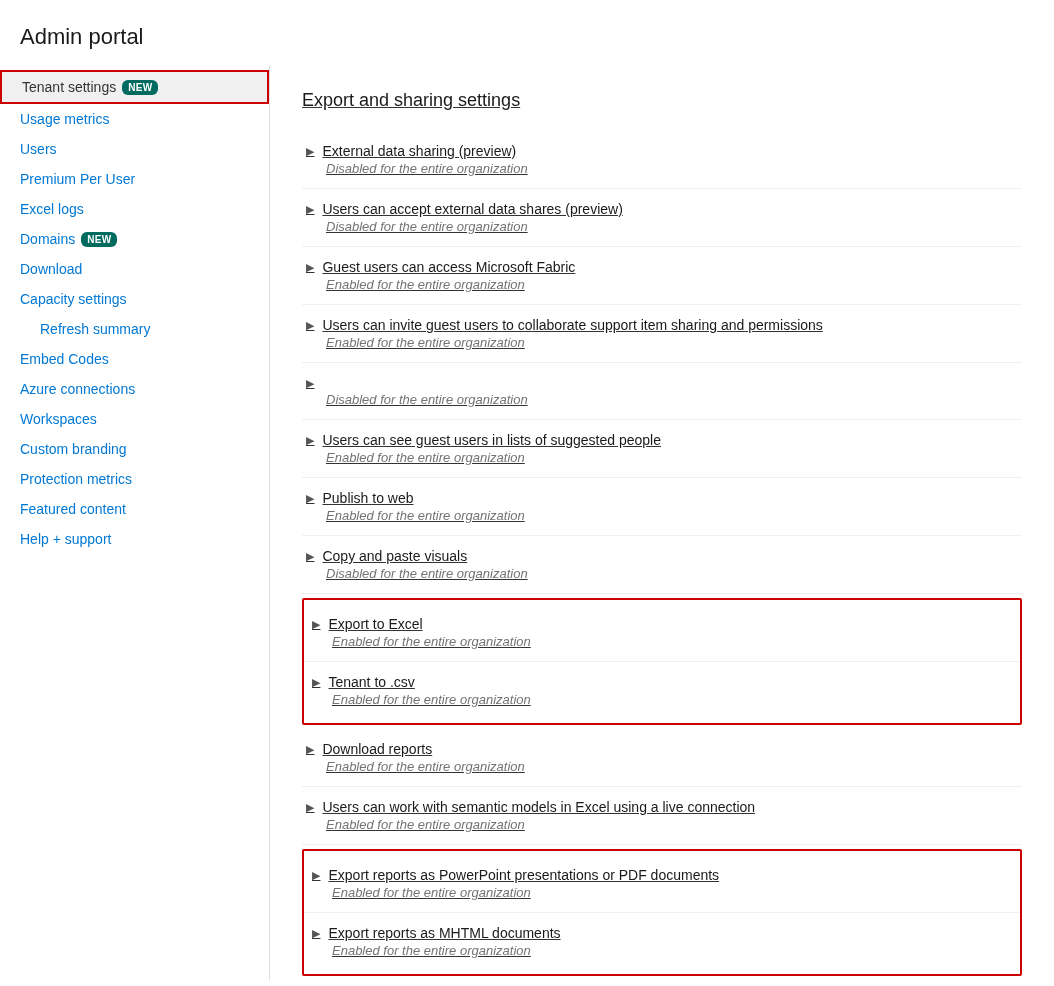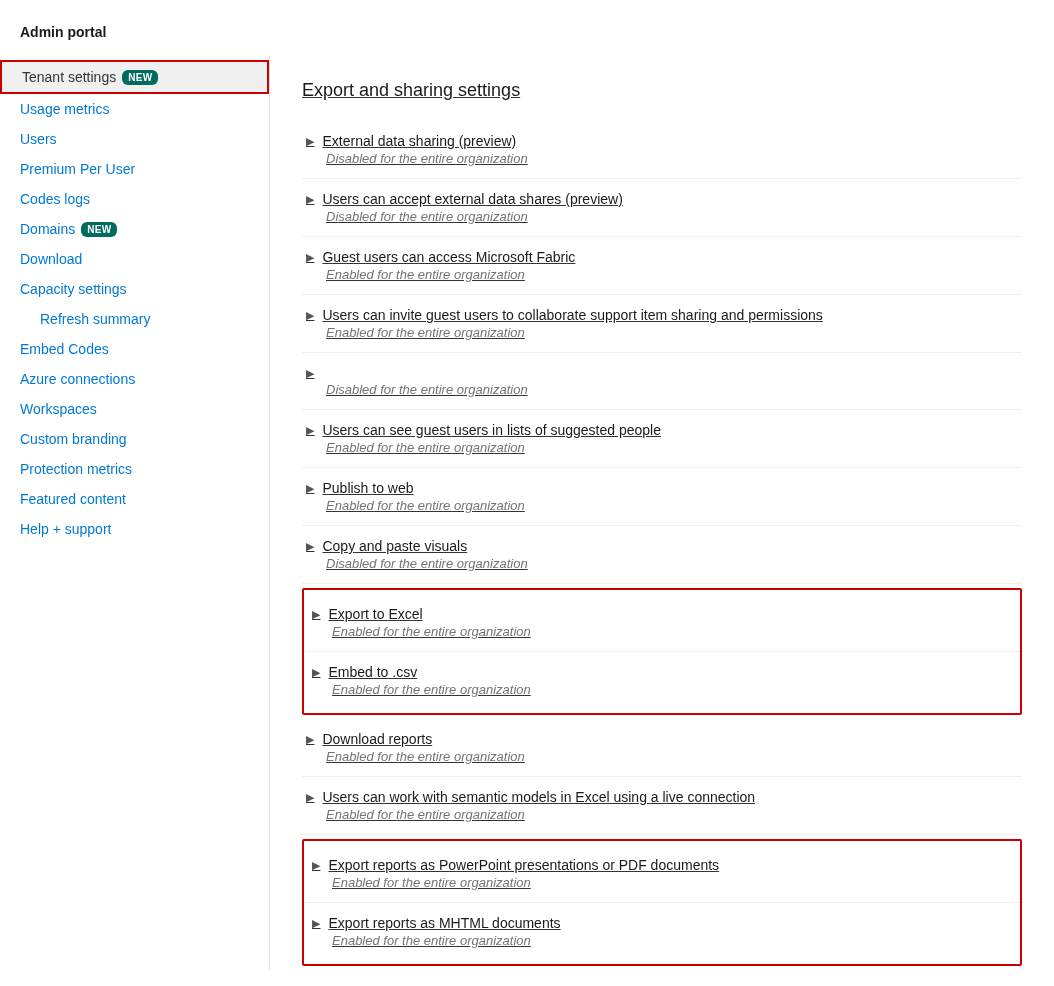--- a/index.html
+++ b/index.html
@@ -3,22 +3,22 @@
   <meta charset="utf-8">
   <style>
     * { box-sizing: border-box; margin: 0; padding: 0; }
     body {
       font-family: 'Segoe UI', Arial, sans-serif;
       font-size: 14px;
       background: #fff;
       color: #333;
     }
     .page-title {
-      font-size: 14px;
-      font-weight: 700;
+      font-size: 22px;
+      font-weight: 400;
       padding: 24px 20px 16px 20px;
       color: #1a1a1a;
     }
     .layout {
       display: flex;
       height: calc(986px - 72px);
     }
     
     .sidebar {
       width: 270px;
@@ -125,21 +125,21 @@
       <div class="sidebar-item">
         <span>Usage metrics</span>
       </div>
       <div class="sidebar-item">
         <span>Users</span>
       </div>
       <div class="sidebar-item">
         <span>Premium Per User</span>
       </div>
       <div class="sidebar-item">
-        <span>Codes logs</span>
+        <span>Excel logs</span>
       </div>
       <div class="sidebar-item">
         <span>Domains</span>
         <span class="badge-new">New</span>
       </div>
       <div class="sidebar-item">
         <span>Download</span>
       </div>
       <div class="sidebar-item">
         <span>Capacity settings</span>
@@ -233,21 +233,21 @@
           <div class="setting-item">
             <div class="setting-header">
               <span class="chevron">▶</span>
               <span class="setting-name">Export to Excel</span>
             </div>
             <div class="setting-status">Enabled for the entire organization</div>
           </div>
           <div class="setting-item">
             <div class="setting-header">
               <span class="chevron">▶</span>
-              <span class="setting-name">Embed to .csv</span>
+              <span class="setting-name">Tenant to .csv</span>
             </div>
             <div class="setting-status">Enabled for the entire organization</div>
           </div>
         </div>
         <div class="setting-item">
           <div class="setting-header">
             <span class="chevron">▶</span>
             <span class="setting-name">Download reports</span>
           </div>
           <div class="setting-status">Enabled for the entire organization</div>

